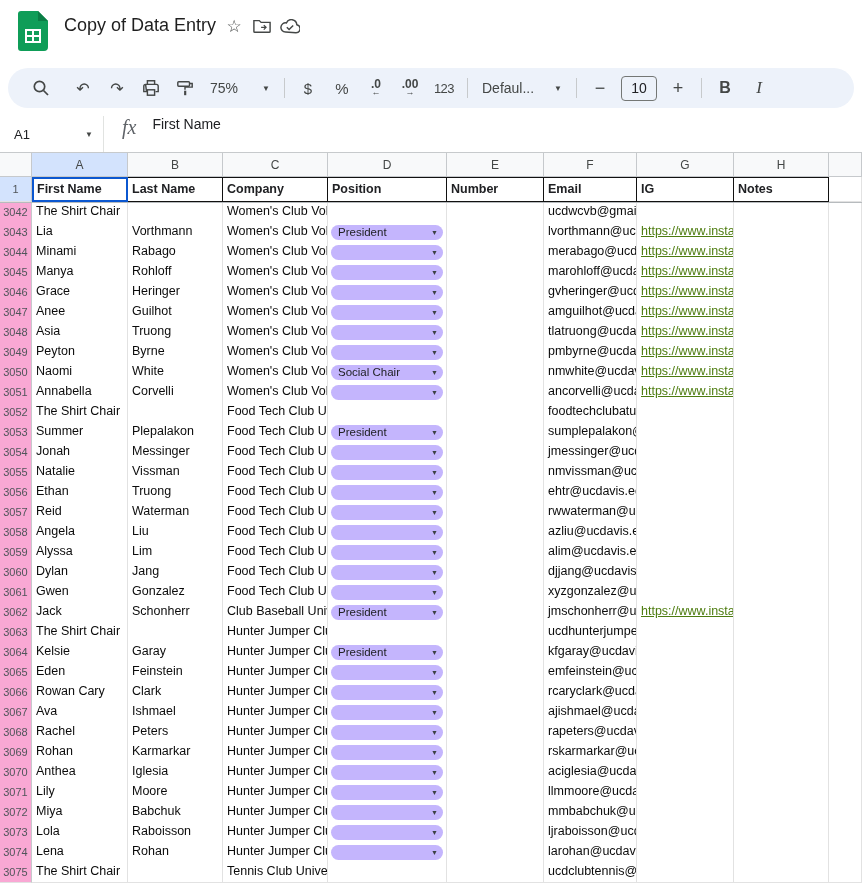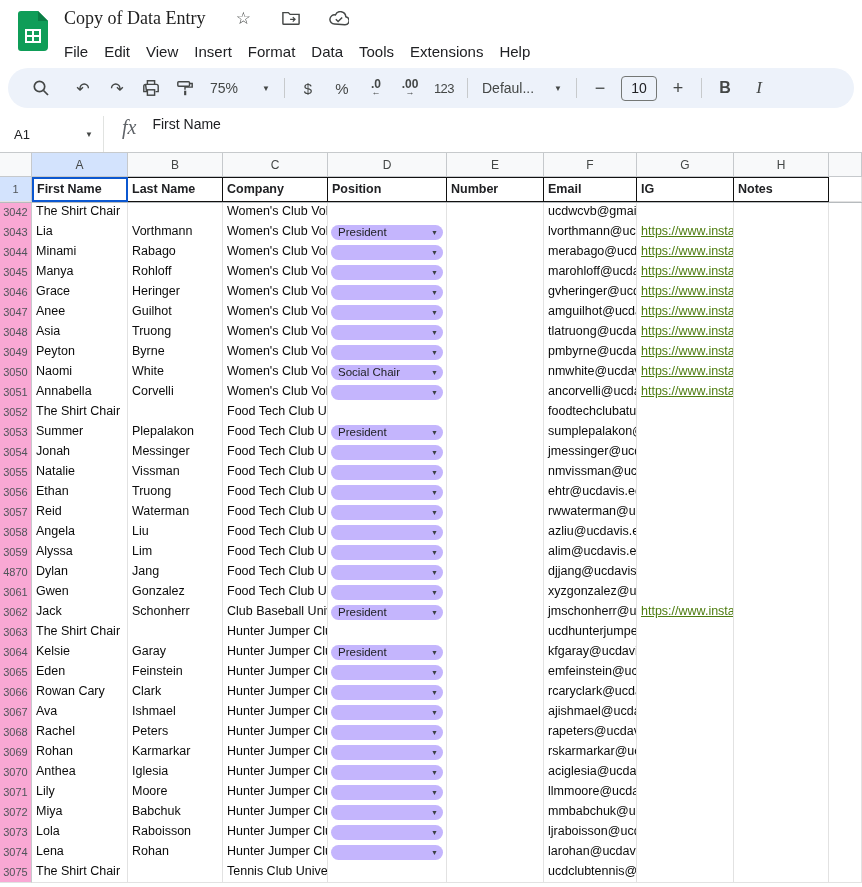--- a/index.html
+++ b/index.html
@@ -3,21 +3,21 @@
 <meta charset="utf-8">
 <style>
   * { box-sizing: border-box; margin: 0; padding: 0; }
   html,body { width:862px; height:887px; overflow:hidden; background:#fff;
     font-family:"Liberation Sans", sans-serif; color:#202124; }
 
   
   .topbar { height:66px; display:flex; align-items:flex-start; padding:8px 16px 0 14px; gap:12px; }
   .logo { width:38px; height:46px; display:flex; align-items:center; justify-content:center; cursor:pointer; }
   .title-block { display:flex; flex-direction:column; }
-  .title-row { display:flex; align-items:flex-start; gap:28px; height:28px;font-family:Liberation Serif, serif; }
+  .title-row { display:flex; align-items:flex-end; gap:8px; height:28px; }
   .doc-title { font-size:18px; color:#1f1f1f; white-space:nowrap; }
   .ticon { width:20px; height:20px; display:flex; align-items:center; justify-content:center;
     color:#444746; font-size:17px; cursor:pointer; }
   .menubar { display:flex; align-items:center; height:30px; margin-left:-8px; }
   .menu-item { font-size:15px; color:#202124; padding:3px 8px; border-radius:13px; cursor:pointer; }
 
   
   .toolbar { margin:2px 8px 8px 8px; height:40px; background:#edf2fa; border-radius:20px;
     display:flex; align-items:center; padding:0 10px 0 16px; color:#444746; }
   .tb-btn { background:none; border:none; min-width:34px; height:28px; display:flex; flex-direction:row;
@@ -108,31 +108,20 @@
             <path d="M9 9.5 h5 m-2 -2.5 l2.5 2.5 l-2.5 2.5" fill="none" stroke="#444746" stroke-width="1.4"></path>
           </svg>
       </span>
       <span class="ticon">
         <svg width="20" height="15" viewBox="0 0 22 16">
             <path d="M6 14 a5 5 0 1 1 1 -9.9 A6 6 0 0 1 18.5 6 a4.5 4.5 0 0 1 -1 8.9 z" fill="none" stroke="#444746" stroke-width="1.6"></path>
             <path d="M7.5 8.8 l2.5 2.5 l4.5 -4.5" fill="none" stroke="#444746" stroke-width="1.6"></path>
           </svg>
       </span>
     </div>
-    <nav class="menubar">
-      <span class="menu-item">File</span>
-      <span class="menu-item">Edit</span>
-      <span class="menu-item">View</span>
-      <span class="menu-item">Insert</span>
-      <span class="menu-item">Format</span>
-      <span class="menu-item">Data</span>
-      <span class="menu-item">Tools</span>
-      <span class="menu-item">Extensions</span>
-      <span class="menu-item">Help</span>
-    </nav>
   </div>
 </header>
 
 <div class="toolbar">
   <button class="tb-btn" style="margin-right:8px;">
     <svg width="18" height="18" viewBox="0 0 18 18">
         <circle cx="7.5" cy="7.5" r="5.2" fill="none" stroke="#444746" stroke-width="1.7"></circle>
         <line x1="11.5" y1="11.5" x2="16" y2="16" stroke="#444746" stroke-width="1.7"></line>
       </svg>
   </button>
@@ -507,21 +496,21 @@
             <span class="chip-arrow">▼</span>
           </div>
         </div>
         <div class="cell"></div>
         <div class="cell">alim@ucdavis.ed</div>
         <div class="cell"></div>
         <div class="cell"></div>
         <div class="cell"></div>
       </div>
       <div class="srow">
-        <div class="rownum">4870</div>
+        <div class="rownum">3060</div>
         <div class="cell">Dylan</div>
         <div class="cell">Jang</div>
         <div class="cell">Food Tech Club Ur</div>
         <div class="cell pos">
           <div class="chip">
             <span class="chip-label"></span>
             <span class="chip-arrow">▼</span>
           </div>
         </div>
         <div class="cell"></div>

